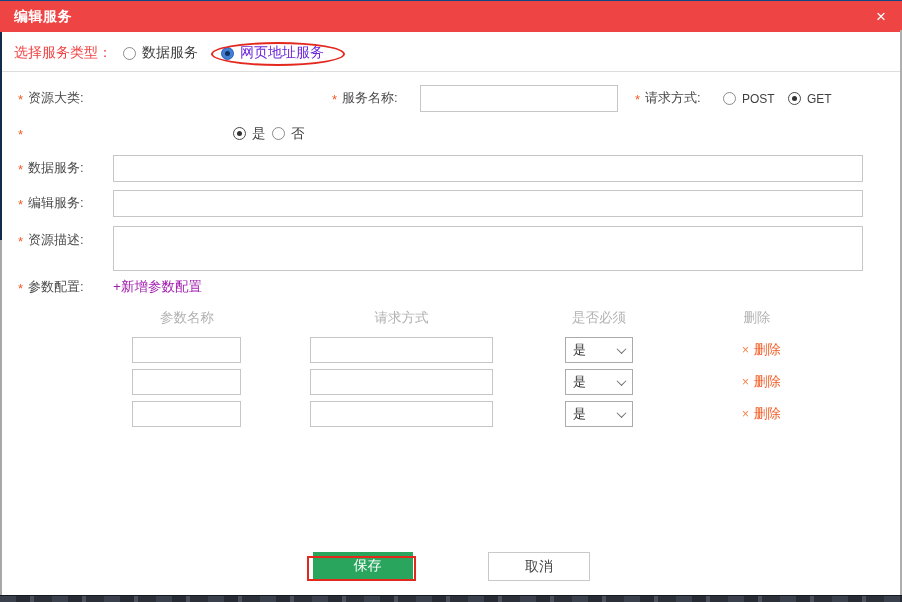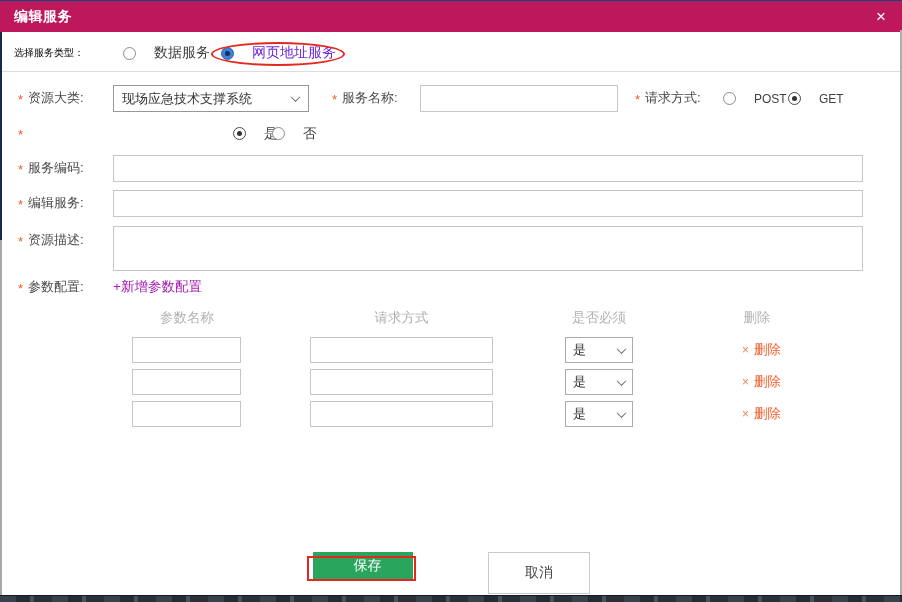--- a/index.html
+++ b/index.html
@@ -2,29 +2,29 @@
 <html><head>
 <meta charset="utf-8">
 <style>
   * { margin:0; padding:0; box-sizing:border-box; }
   html,body { width:902px; height:602px; overflow:hidden; }
   body { font-family:"Liberation Sans","DejaVu Sans",sans-serif; background:#fff; }
   .screen { position:relative; width:902px; height:602px; background:#fff; }
 
   
   .titlebar { position:absolute; left:0; top:0; width:902px; height:32px;
-    background:#be185d; display:flex; align-items:center; justify-content:space-between;
+    background:#ef4444; display:flex; align-items:center; justify-content:space-between;
     padding:0 14px; border-top:1px solid #0d4a85; }
   .titlebar .title { color:#fff; font-size:14px; font-weight:700; letter-spacing:.5px; }
   .titlebar .close { color:#fff; font-size:17px; line-height:1; cursor:pointer; padding:0 2px; font-weight:400; }
 
   
   .type-label { position:absolute; left:14px; top:39px; height:28px; display:flex; align-items:center;
-    font-size:10px; color:#000000; }
-  .radio-opt { position:absolute; height:28px; display:flex; align-items:center; gap:18px; cursor:pointer; }
+    font-size:14px; color:#ef4444; }
+  .radio-opt { position:absolute; height:28px; display:flex; align-items:center; gap:6px; cursor:pointer; }
   .opt-data { left:123px; top:39px; }
   .opt-web  { left:221px; top:39px; }
   .rdo { width:13px; height:13px; border-radius:50%; border:1px solid #8c8c8c; background:#fff;
     position:relative; flex:0 0 auto; }
   .rdo.checked-dark { border-color:#4a4a4a; }
   .rdo.checked-dark::after { content:""; position:absolute; left:3px; top:3px; width:5px; height:5px;
     border-radius:50%; background:#333; }
   .rdo.checked-blue { border-color:#2a63c0; background:#437fd0; }
   .rdo.checked-blue::after { content:""; position:absolute; left:3px; top:3px; width:5px; height:5px;
     border-radius:50%; background:#0f3263; }
@@ -87,21 +87,21 @@
     cursor:pointer; }
   .del-x { color:#f5824e; font-size:12px; line-height:1; }
   .del-t { color:#f25b24; font-size:13.5px; }
 
   
   .btn { position:absolute; display:flex; align-items:center; justify-content:center;
     font-size:14px; cursor:pointer; font-family:inherit; }
   .btn-save { left:313px; top:552px; width:100px; height:27px; background:#2aa55e; color:#fff; border:none;padding-left:9px; }
   .rect-anno { position:absolute; left:307px; top:556px; width:109px; height:25px;
     border:2px solid #e3281e; pointer-events:none; }
-  .btn-cancel { left:488px; top:552px; width:102px; height:42px; background:#fff; color:#444;
+  .btn-cancel { left:488px; top:552px; width:102px; height:29px; background:#fff; color:#444;
     border:1px solid #c9c9c9; }
 
   
   .edge-left-navy { position:absolute; left:0; top:32px; width:2px; height:208px; background:#132c49; }
   .edge-left-gray { position:absolute; left:0; top:240px; width:2px; height:356px; background:#a8a8a8; }
   .edge-right-gray{ position:absolute; right:0; top:30px; width:2px; height:566px; background:#aeaeae; }
   .bottom-strip { position:absolute; left:0; top:595px; width:902px; height:7px;
     border-top:1px solid #14181f;
     background:repeating-linear-gradient(90deg,#3a414d 0 16px,#262b33 16px 30px,#4a515d 30px 34px,#2a2f38 34px 52px); }
 </style>
@@ -124,24 +124,20 @@
     <span class="rdo checked-blue"></span>
     <span class="rlbl blue">网页地址服务</span>
   </div>
   <div class="ellipse-anno"></div>
   <div class="divider"></div>
 
   <div class="f-label lbl-cat">
     <span class="ast">*</span>
     <span>资源大类:</span>
   </div>
-  <div class="sel sel-cat">
-    <span>现场应急技术支撑系统</span>
-    <span class="chev"></span>
-  </div>
 
   <div class="f-label lbl-name">
     <span class="ast">*</span>
     <span>服务名称:</span>
   </div>
   <input class="inp inp-name" type="text" value="" style="">
 
   <div class="f-label lbl-method">
     <span class="ast">*</span>
     <span>请求方式:</span>
@@ -162,21 +158,21 @@
     <span class="rdo checked-dark"></span>
     <span class="rlbl">是</span>
   </div>
   <div class="radio-opt radio-no">
     <span class="rdo"></span>
     <span class="rlbl">否</span>
   </div>
 
   <div class="f-label lbl-code">
     <span class="ast">*</span>
-    <span>服务编码:</span>
+    <span>数据服务:</span>
   </div>
   <input class="inp inp-code" type="text" value="" style="">
 
   <div class="f-label lbl-addr">
     <span class="ast">*</span>
     <span>编辑服务:</span>
   </div>
   <input class="inp inp-addr" type="text" value="" style="">
 
   <div class="f-label lbl-desc">

